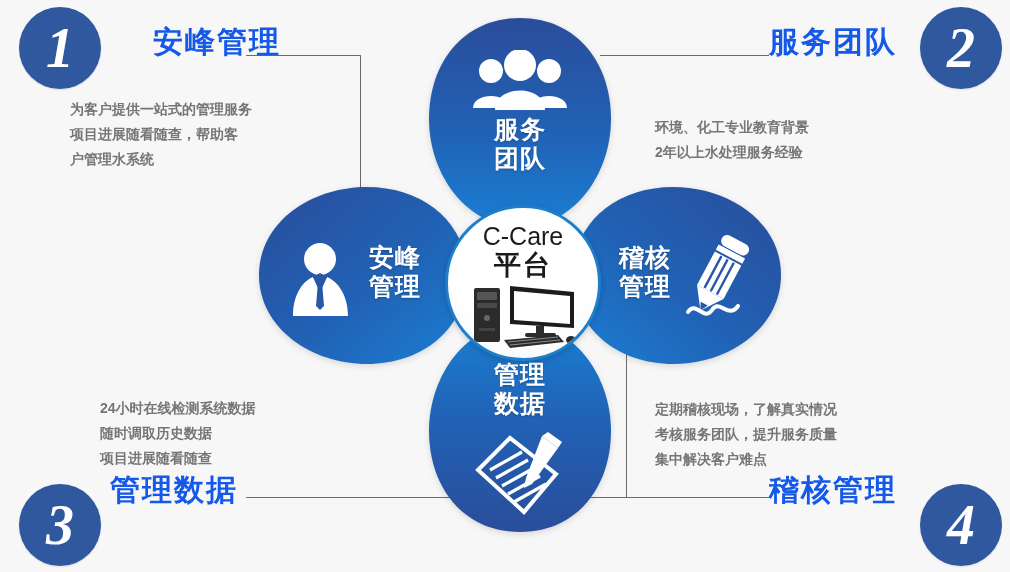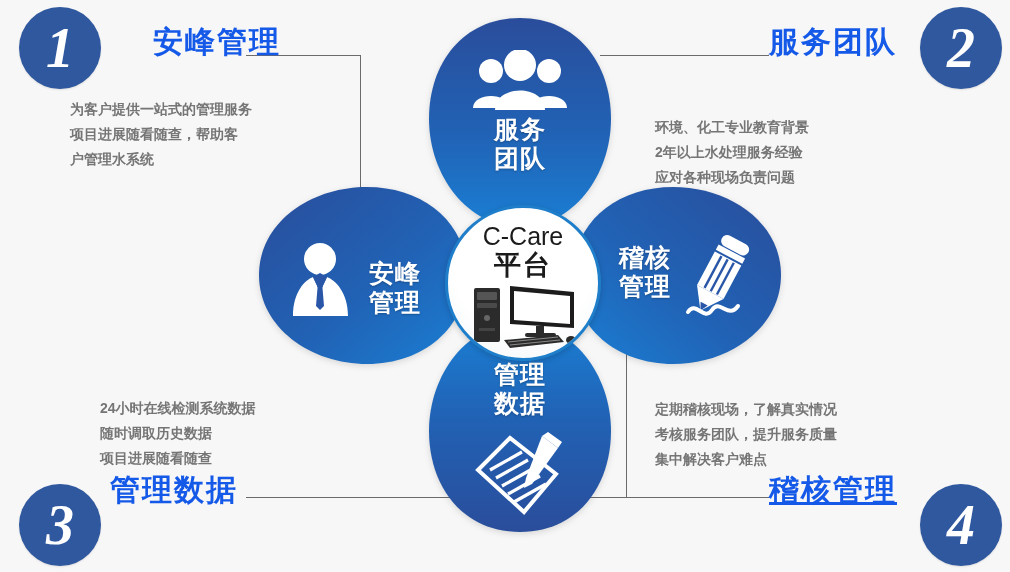--- a/index.html
+++ b/index.html
@@ -36,21 +36,21 @@
     position:absolute;
     color:#1559e8;
     font-weight:700;
     font-size:30px;
     letter-spacing:2px;
     white-space:nowrap;
   }
   #title1{left:110px;top:22px;margin-left:43px;}
   #title2{left:769px;top:22px;}
   #title3{left:110px;top:470px;text-align:right;}
-  #title4{left:769px;top:470px;text-decoration:underline;}
+  #title4{left:769px;top:470px;}
 
   
   .sec-body{
     position:absolute;
     color:#757575;
     font-weight:700;
     font-size:14px;
     line-height:25px;
     white-space:nowrap;
   }
@@ -102,21 +102,21 @@
   #label-top{left:170px;top:100px;width:190px;}
   #icon-top{left:215px;top:35px;width:100px;height:62px;}
 
   
   #petal-bottom{left:170px;top:305px;width:190px;height:215px;}
   #label-bottom{left:170px;top:345px;width:190px;}
   #icon-bottom{left:215px;top:415px;width:100px;height:90px;}
 
   
   #petal-left{left:0px;top:168px;width:215px;height:185px;}
-  #label-left{left:80px;top:244px;width:120px;}
+  #label-left{left:80px;top:228px;width:120px;}
   #icon-left{left:28px;top:225px;width:75px;height:78px;}
 
   
   #petal-right{left:315px;top:168px;width:215px;height:185px;}
   #label-right{left:330px;top:228px;width:120px;}
   #icon-right{left:425px;top:215px;width:85px;height:95px;}
 
   
   #hub{
     position:absolute;
@@ -161,21 +161,20 @@
 
   <div class="sec-body" id="body1">
     <div>为客户提供一站式的管理服务</div>
     <div>项目进展随看随查，帮助客</div>
     <div>户管理水系统</div>
   </div>
 
   <div class="sec-body" id="body2">
     <div>环境、化工专业教育背景</div>
     <div>2年以上水处理服务经验</div>
-    <div>应对各种现场负责问题</div>
   </div>
 
   <div class="sec-body" id="body3">
     <div>24小时在线检测系统数据</div>
     <div>随时调取历史数据</div>
     <div>项目进展随看随查</div>
   </div>
 
   <div class="sec-body" id="body4">
     <div>定期稽核现场，了解真实情况</div>

